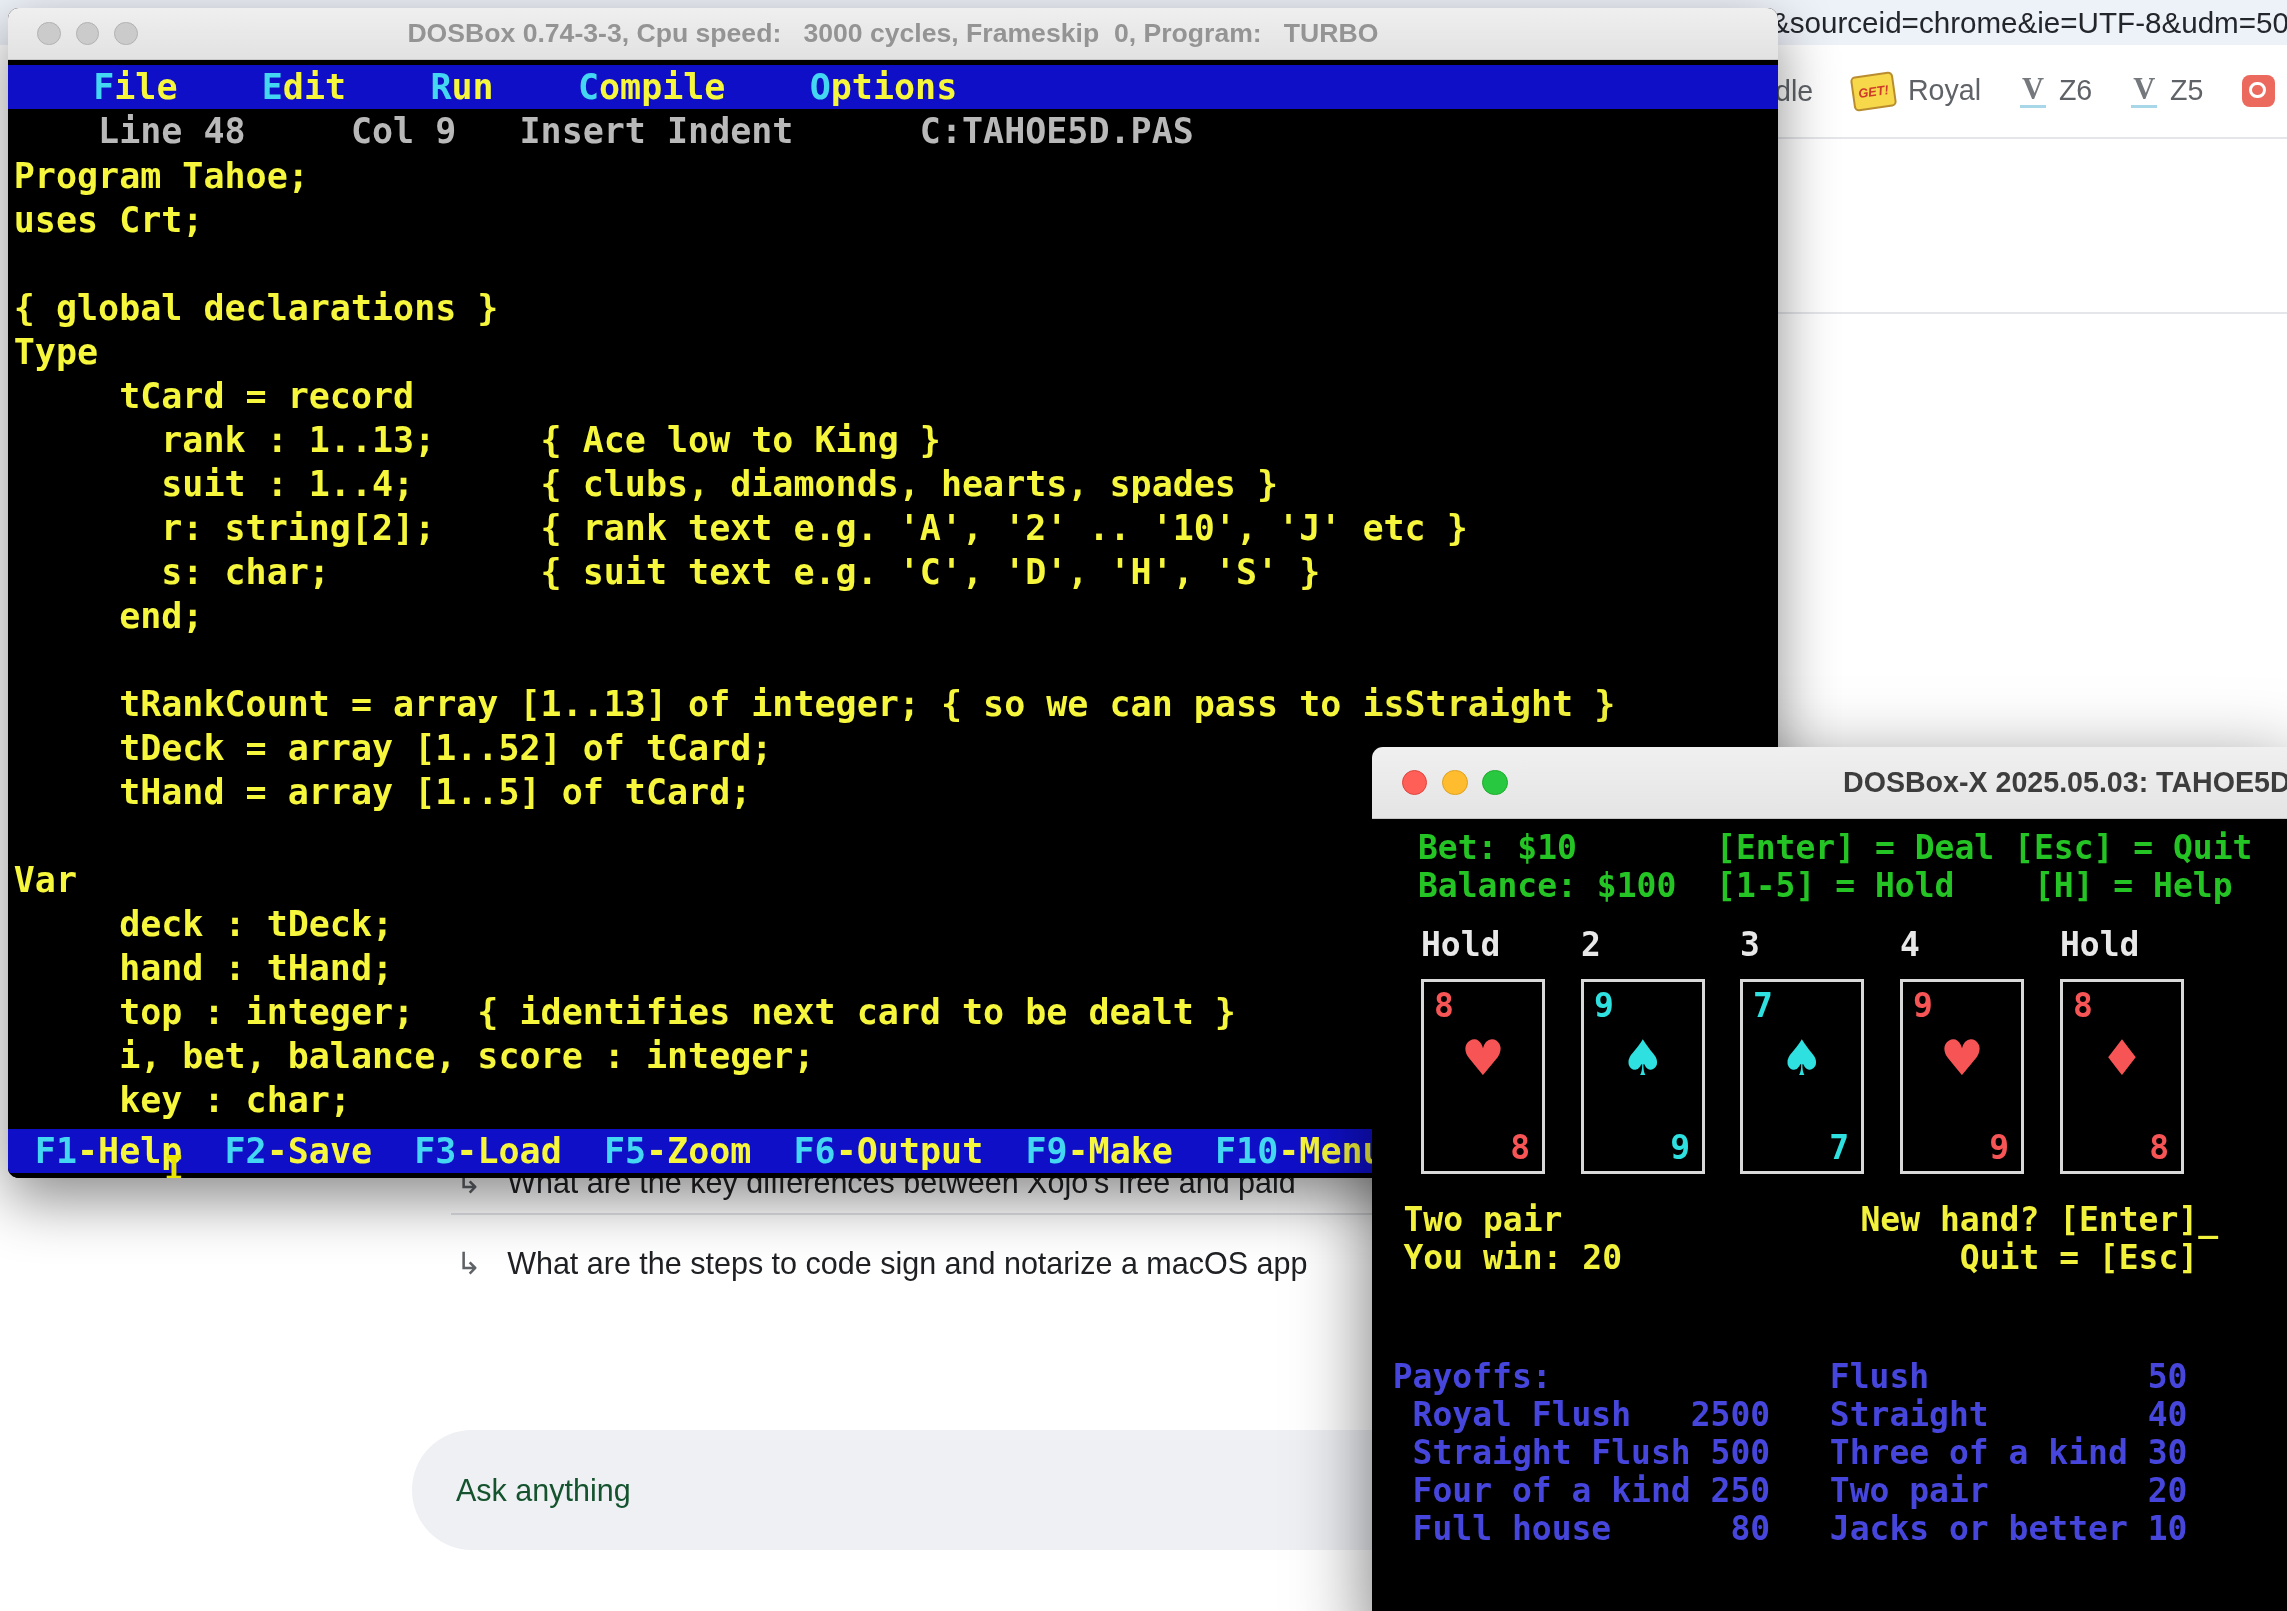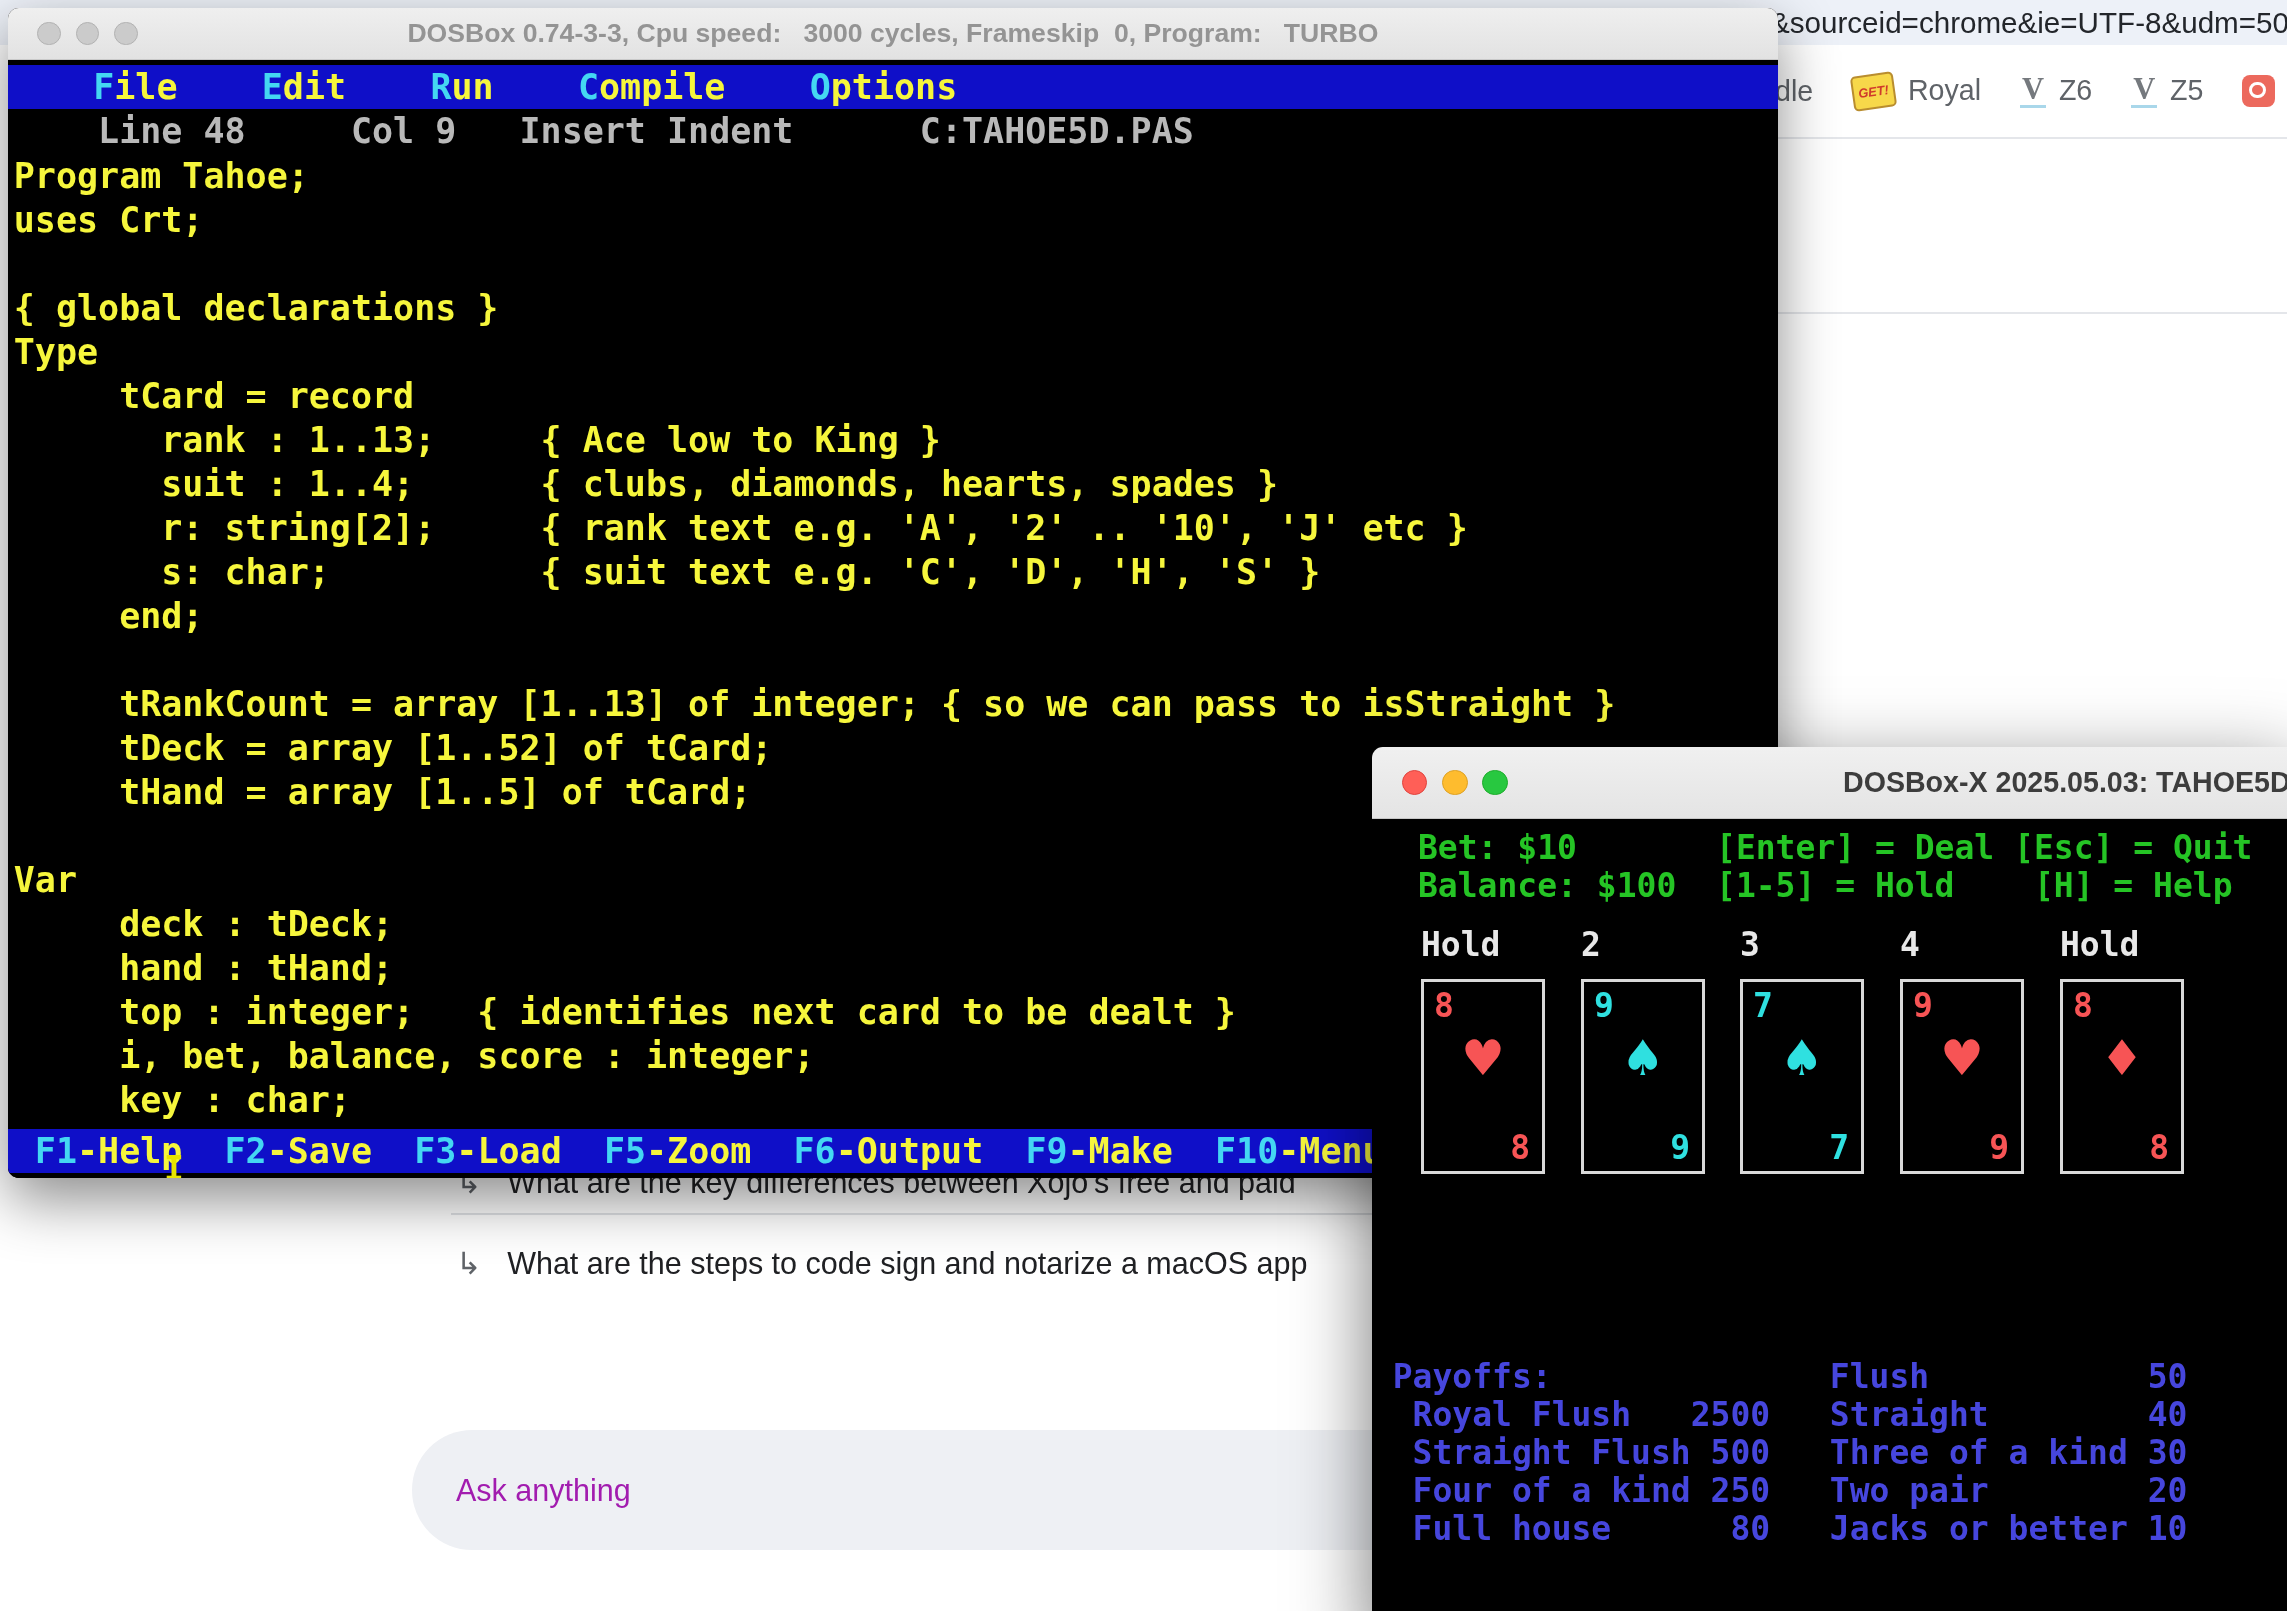--- a/index.html
+++ b/index.html
@@ -21,21 +21,21 @@
   .ic-gauge::before{content:"";position:absolute;left:6.9px;top:6.9px;width:10.8px;height:10.8px;
                     border:3.9px solid #ffffff;border-radius:50%;}
   .ic-gauge::after{content:"";position:absolute;right:2px;top:3.9px;width:10.8px;height:4.9px;
                    background:#ec695d;transform:rotate(45deg);}
   .hdiv{position:absolute;left:1775px;right:0;height:2px;background:#e4e6ea;}
   .qrow{position:absolute;left:456px;display:flex;gap:25.6px;align-items:flex-start;
         font-size:30.5px;color:#202124;white-space:nowrap;}
   .qarrow{color:#5f6368;font-size:30.5px;}
   .qdivider{position:absolute;left:451px;top:1213px;width:1024px;height:2px;background:#e0e2e6;}
   .ask-pill{position:absolute;left:412px;top:1430px;width:1046px;height:120px;border-radius:60px;background:#eef0f4;}
-  .ask-ph{position:absolute;left:44px;top:0;line-height:120px;font-size:30.5px;color:#a21caf;}
+  .ask-ph{position:absolute;left:44px;top:0;line-height:120px;font-size:30.5px;color:#14532d;}
 
   
   .mono{font-family:"DejaVu Sans Mono",monospace;font-size:35px;line-height:44px;font-weight:bold;
         white-space:pre;margin:0;}
   .mono2{font-family:"DejaVu Sans Mono",monospace;font-size:33px;line-height:38px;font-weight:bold;
          white-space:pre;margin:0;}
 
   
   .win1{position:absolute;left:7.9px;top:7.9px;width:1770px;height:1170px;border-radius:10.8px;overflow:hidden;
         background:#000;box-shadow:0 21.7px 59px rgba(0,0,0,0.45);}
@@ -207,20 +207,22 @@
             <span class="suit">♥</span>
             <span class="rbr">9</span>
           </div>
           <div class="slotlabel" style="left: 688px;">Hold</div>
           <div class="card" style="left: 688px; color: rgb(247, 84, 85);">
             <span class="rtl">8</span>
             <span class="suit">♦</span>
             <span class="rbr">8</span>
           </div>
         </div>
+      <pre class="result mono2" id="resultpre">Two pair               New hand? [Enter]_
+You win: 20                 Quit = [Esc]</pre>
       <pre class="payoffs mono2" id="payoffpre">Payoffs:              Flush           50
  Royal Flush   2500   Straight        40
  Straight Flush 500   Three of a kind 30
  Four of a kind 250   Two pair        20
  Full house      80   Jacks or better 10</pre>
     </div>
   </div>
 
 </div>
 

